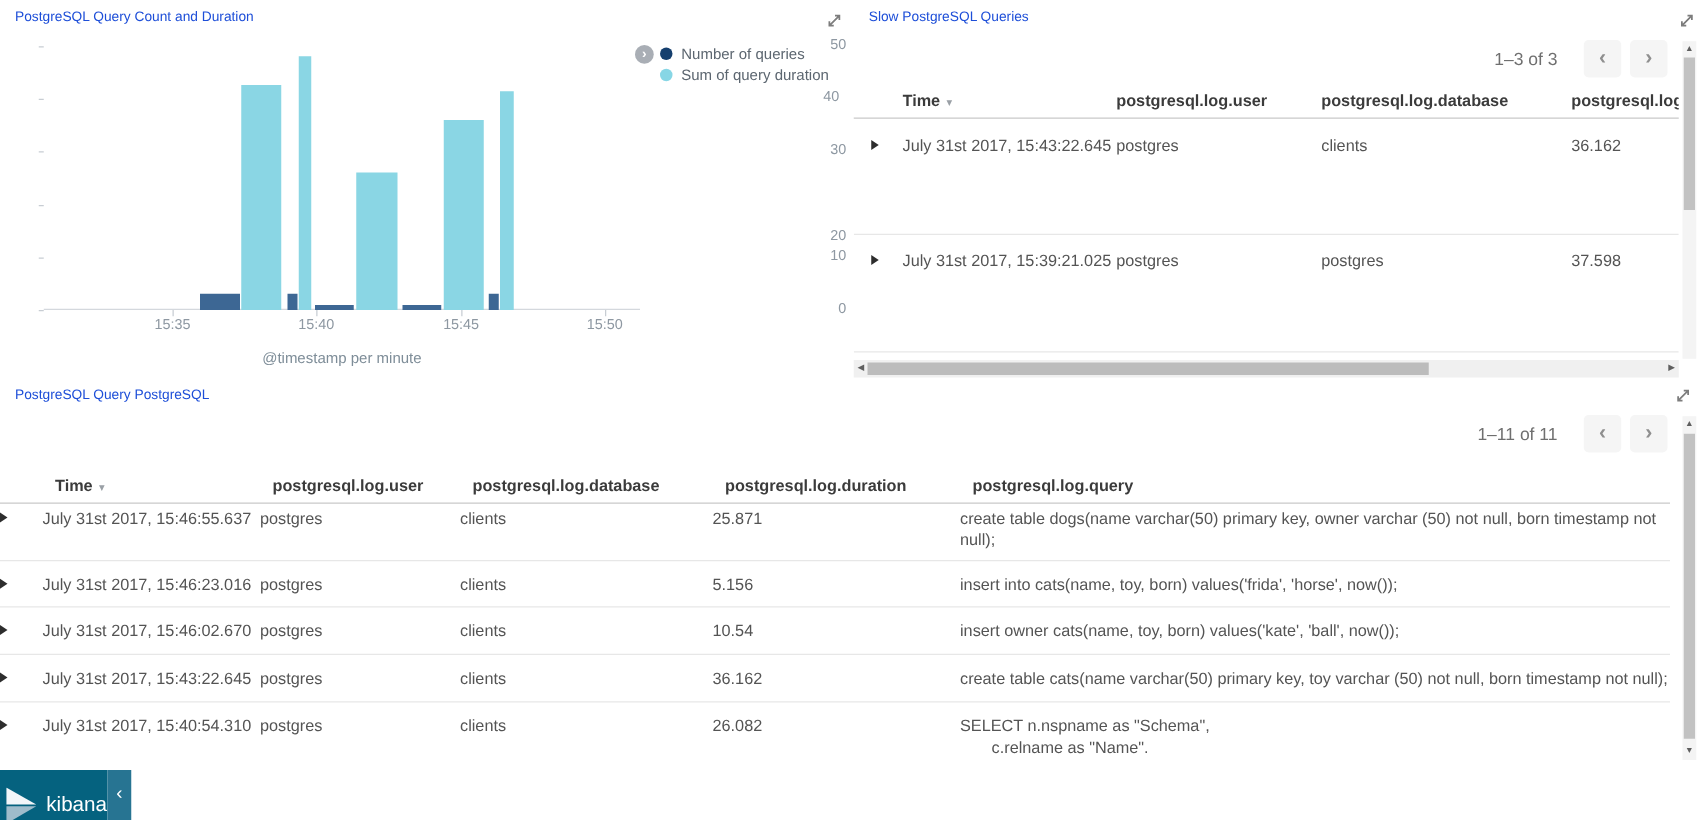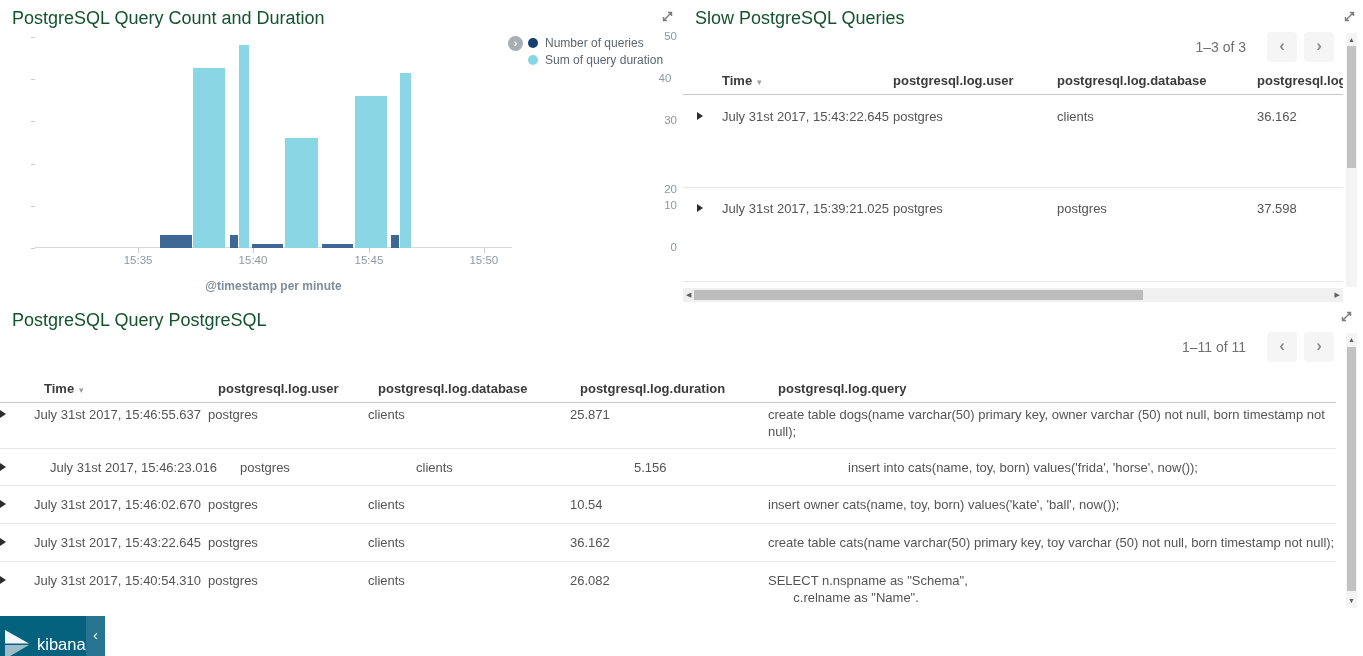--- a/index.html
+++ b/index.html
@@ -1,32 +1,32 @@
 <!DOCTYPE html>
 <html><head>
 <meta charset="utf-8">
 <style>
   * { box-sizing: border-box; margin: 0; padding: 0; }
   html,body { width:1363px; height:656px; background:#fff; overflow:hidden;
     font-family:"Liberation Sans","DejaVu Sans",sans-serif; font-size:13px; color:#555; }
   .panel { position:absolute; background:#fff; }
-  .panel-title { position:absolute; left:12px; top:8px; font-size:18px; color:#14532d; white-space:nowrap; }
+  .panel-title { position:absolute; left:12px; top:8px; font-size:11px; color:#1d4ed8; white-space:nowrap; }
   .expand-icon { position:absolute; width:14px; height:14px; cursor:pointer; }
 
   
   #chart-panel { left:0; top:0; width:683px; height:305px; }
   #plot { position:absolute; left:35px; top:37px; width:477px; height:211px; }
   #plot .axis-x { position:absolute; left:0; right:0; bottom:0; border-bottom:1px solid #d4d8dd; }
   .bar { position:absolute; bottom:0; }
   .ytick-label { position:absolute; right:6px; width:24px; text-align:right; font-size:11.5px; color:#8e98a2; }
   .ytick-mark { position:absolute; width:4px; height:1px; background:#c8cdd3; left:31px; }
   .xtick-label { position:absolute; top:254px; font-size:11.5px; color:#8e98a2; transform:translateX(-50%); }
   .xtick-mark { position:absolute; top:248px; width:1px; height:5px; background:#c8cdd3; }
   #xaxis-title { position:absolute; left:35px; width:477px; top:279px; text-align:center;
-    font-weight:bold; font-size:12px; color:#7e8d98; }
+    font-weight:normal; font-size:12px; color:#7e8d98; }
   #legend { position:absolute; left:528px; top:34px; }
   .legend-item { display:flex; align-items:center; height:17px; cursor:pointer; }
   .legend-dot { width:10px; height:10px; border-radius:50%; margin-right:7px; flex:none; }
   .legend-label { font-size:12px; color:#5c6670; white-space:nowrap; }
   #legend-toggle { position:absolute; left:508px; top:36px; width:15px; height:15px; border-radius:50%;
     background:#a9aeb5; color:#fff; font-size:11px; font-weight:bold; text-align:center; line-height:14px; cursor:pointer; }
 
   
   .pagination { position:absolute; display:flex; align-items:center; }
   .page-count { font-size:14px; color:#6f6f6f; margin-right:14px; white-space:nowrap; }
@@ -207,21 +207,21 @@
       <div class="row dur-grid" style="min-height: 53px;">
         <div>
           <div class="caret"></div>
         </div>
         <div class="cell">July 31st 2017, 15:46:55.637</div>
         <div class="cell">postgres</div>
         <div class="cell">clients</div>
         <div class="cell">25.871</div>
         <div class="cell wrap">create table dogs(name varchar(50) primary key, owner varchar (50) not null, born timestamp not null);</div>
       </div>
-      <div class="row dur-grid" style="min-height: 37px; gap: 16px;">
+      <div class="row dur-grid" style="min-height: 37px;">
         <div>
           <div class="caret"></div>
         </div>
         <div class="cell">July 31st 2017, 15:46:23.016</div>
         <div class="cell">postgres</div>
         <div class="cell">clients</div>
         <div class="cell">5.156</div>
         <div class="cell wrap">insert into cats(name, toy, born) values('frida', 'horse', now());</div>
       </div>
       <div class="row dur-grid" style="min-height: 38px;">

